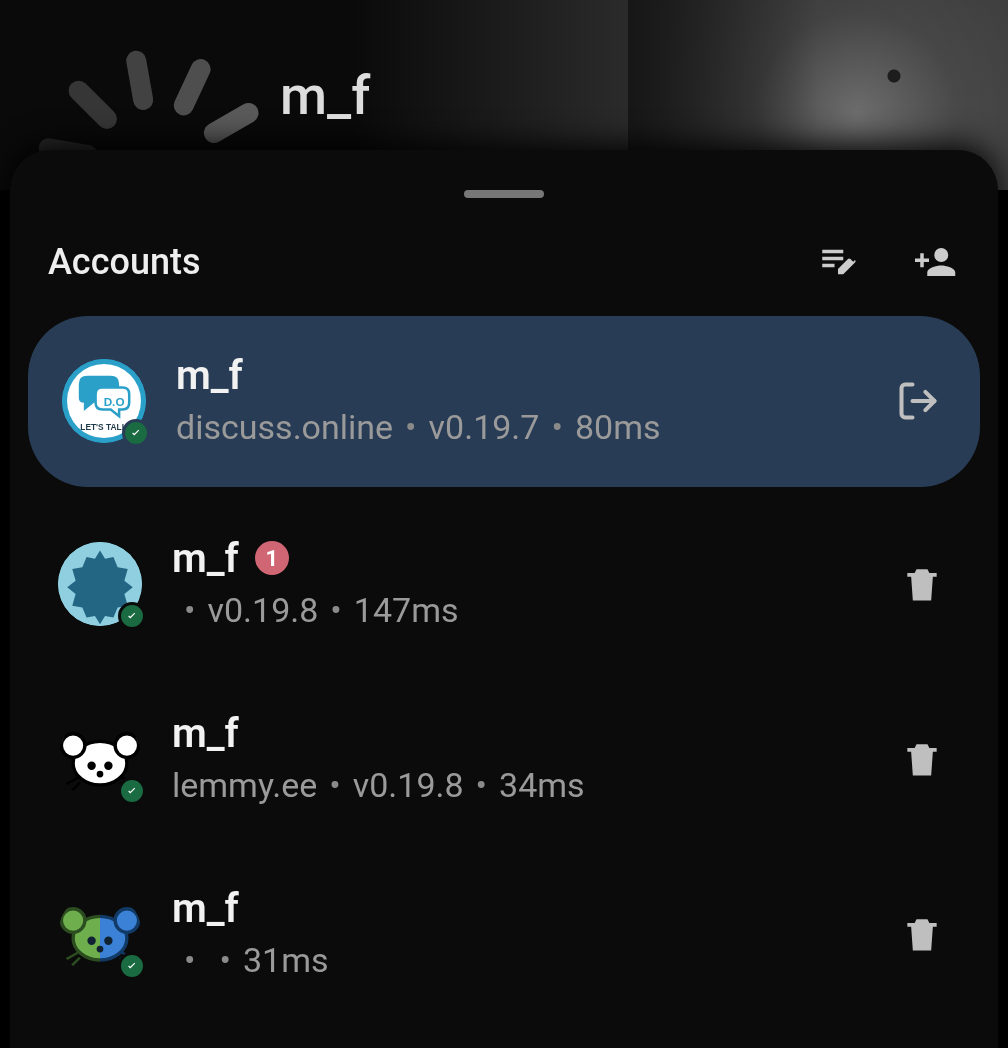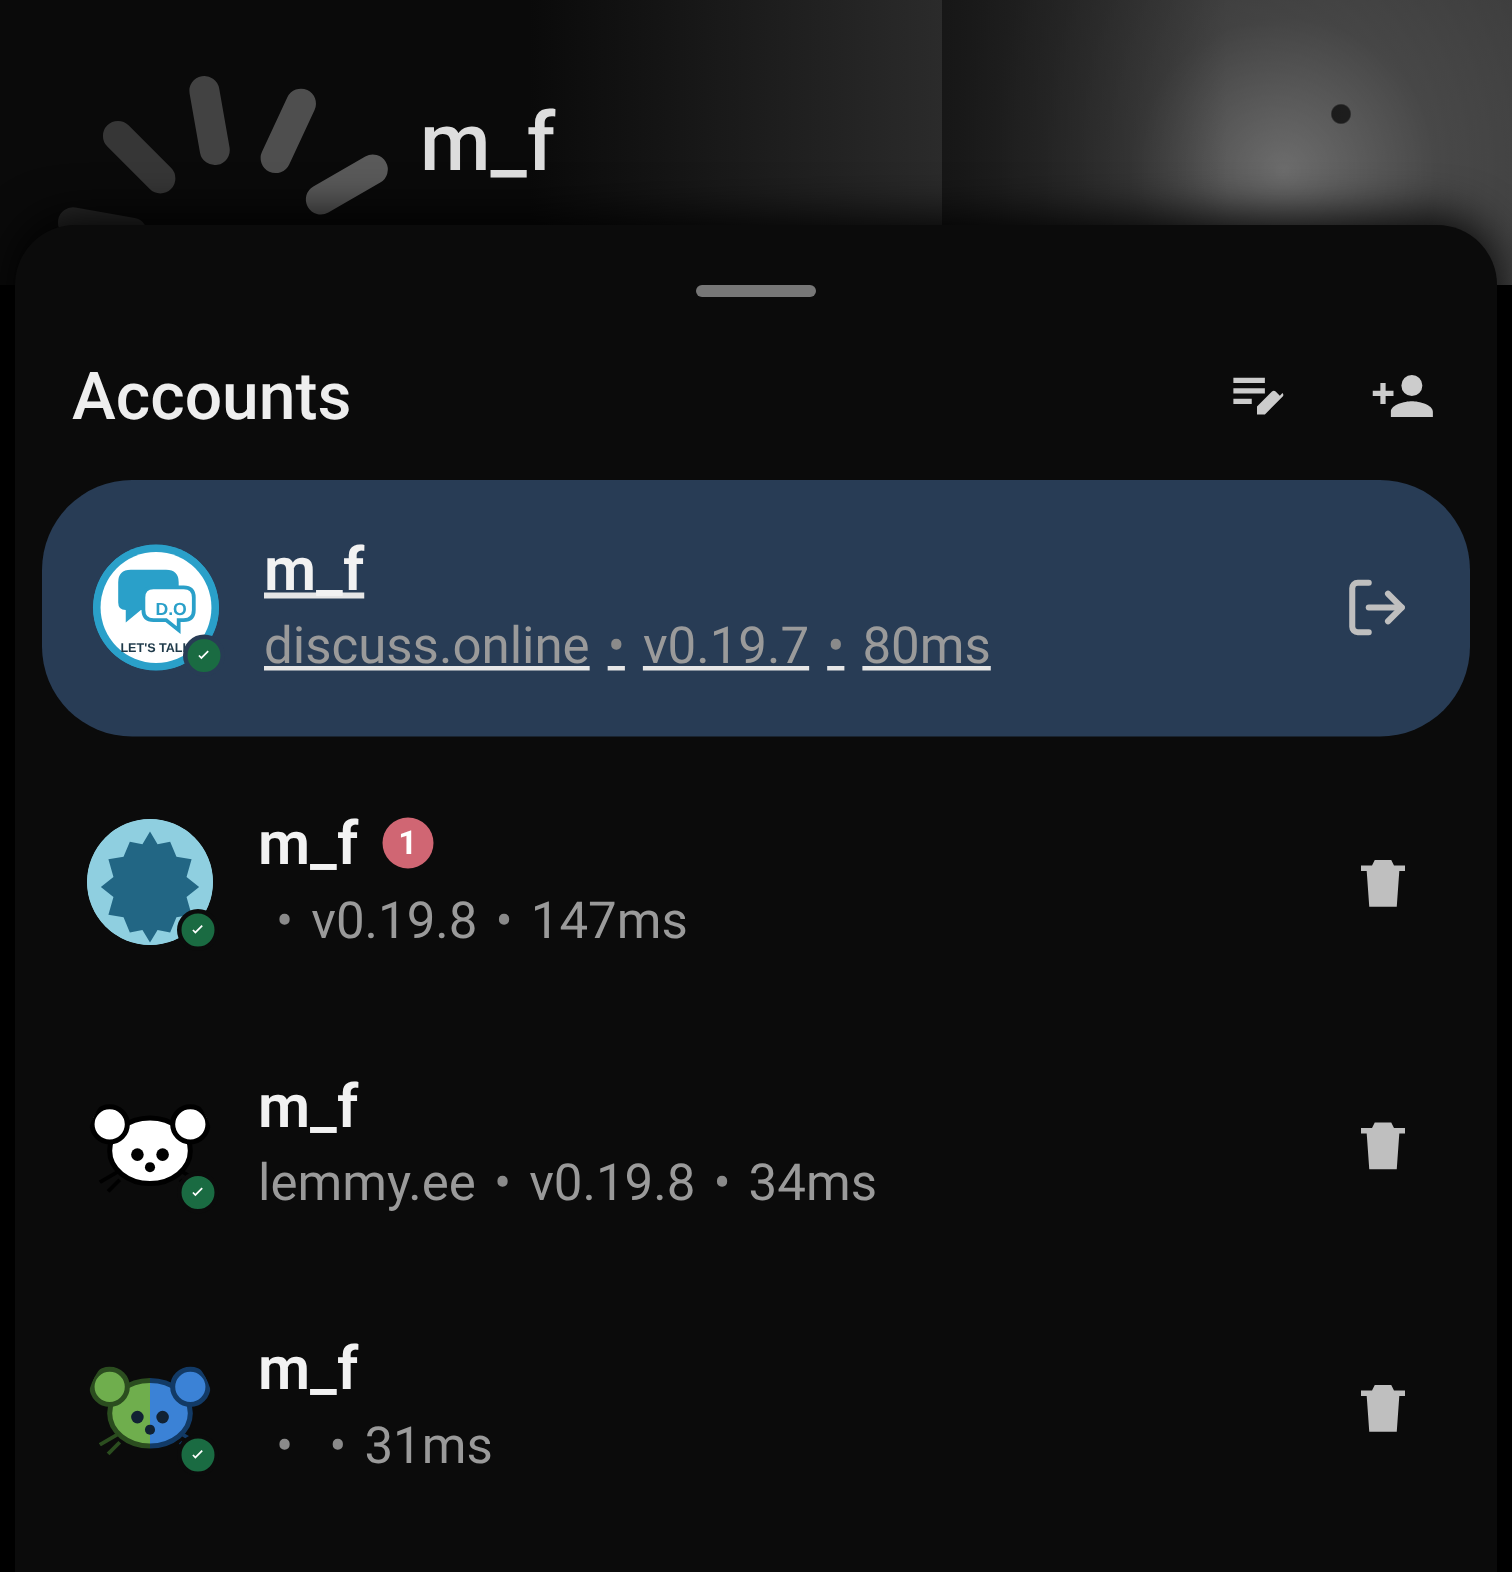--- a/index.html
+++ b/index.html
@@ -86,21 +86,21 @@
     margin: 10px auto 40px auto;
   }
 
   .sheet-header {
     display: flex;
     align-items: center;
     justify-content: space-between;
     padding: 0 20px 30px 20px;
   }
   .sheet-title {
-    font-size: 44px;
+    font-size: 36px;
     font-weight: 500;
     color: #eee;
   }
   .sheet-actions {
     display: flex;
     gap: 50px;
     align-items: center;
   }
   .icon-btn {
     width: 48px; height: 48px;
@@ -116,21 +116,20 @@
     align-items: center;
     gap: 30px;
     padding: 28px 30px;
     border-radius: 60px;
     margin-bottom: 20px;
     cursor: pointer;
   }
   .account-row.selected {
     background: #283c55;
     padding: 36px 34px;
-    text-decoration: underline;
   }
 
   .avatar-wrap {
     position: relative;
     width: 84px; height: 84px;
     flex-shrink: 0;
   }
   .avatar {
     width: 84px; height: 84px;
     border-radius: 50%;

